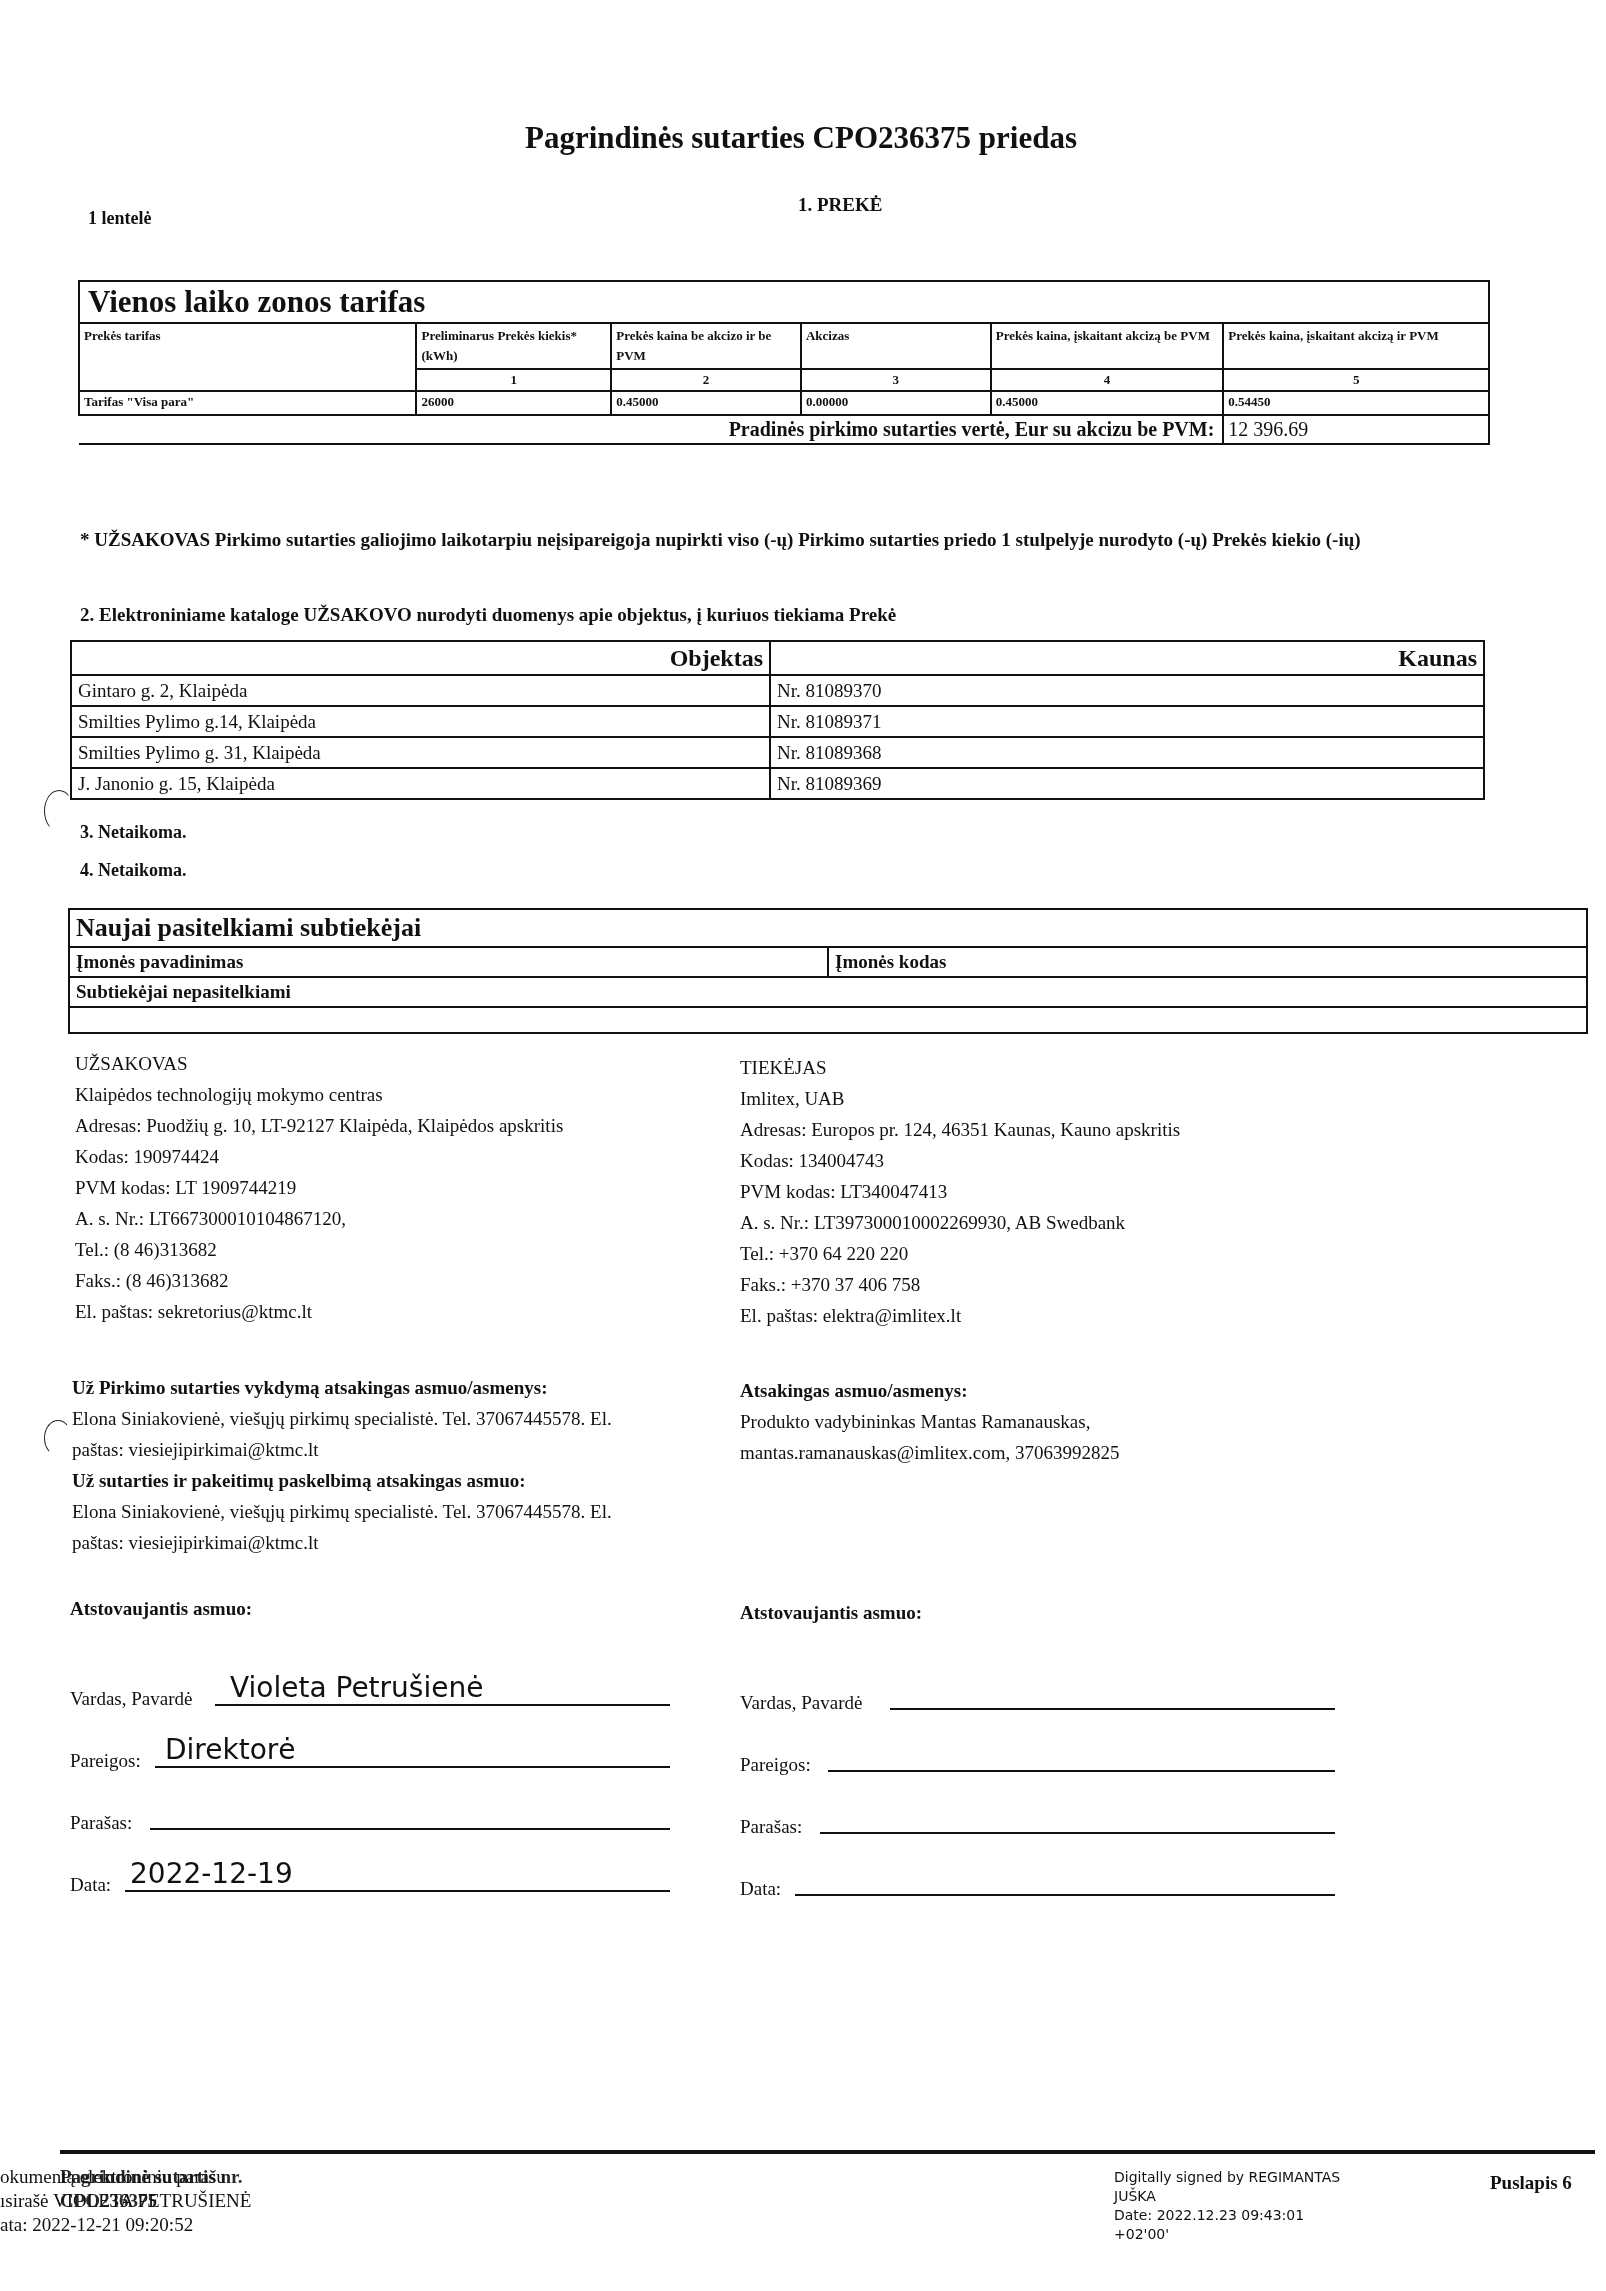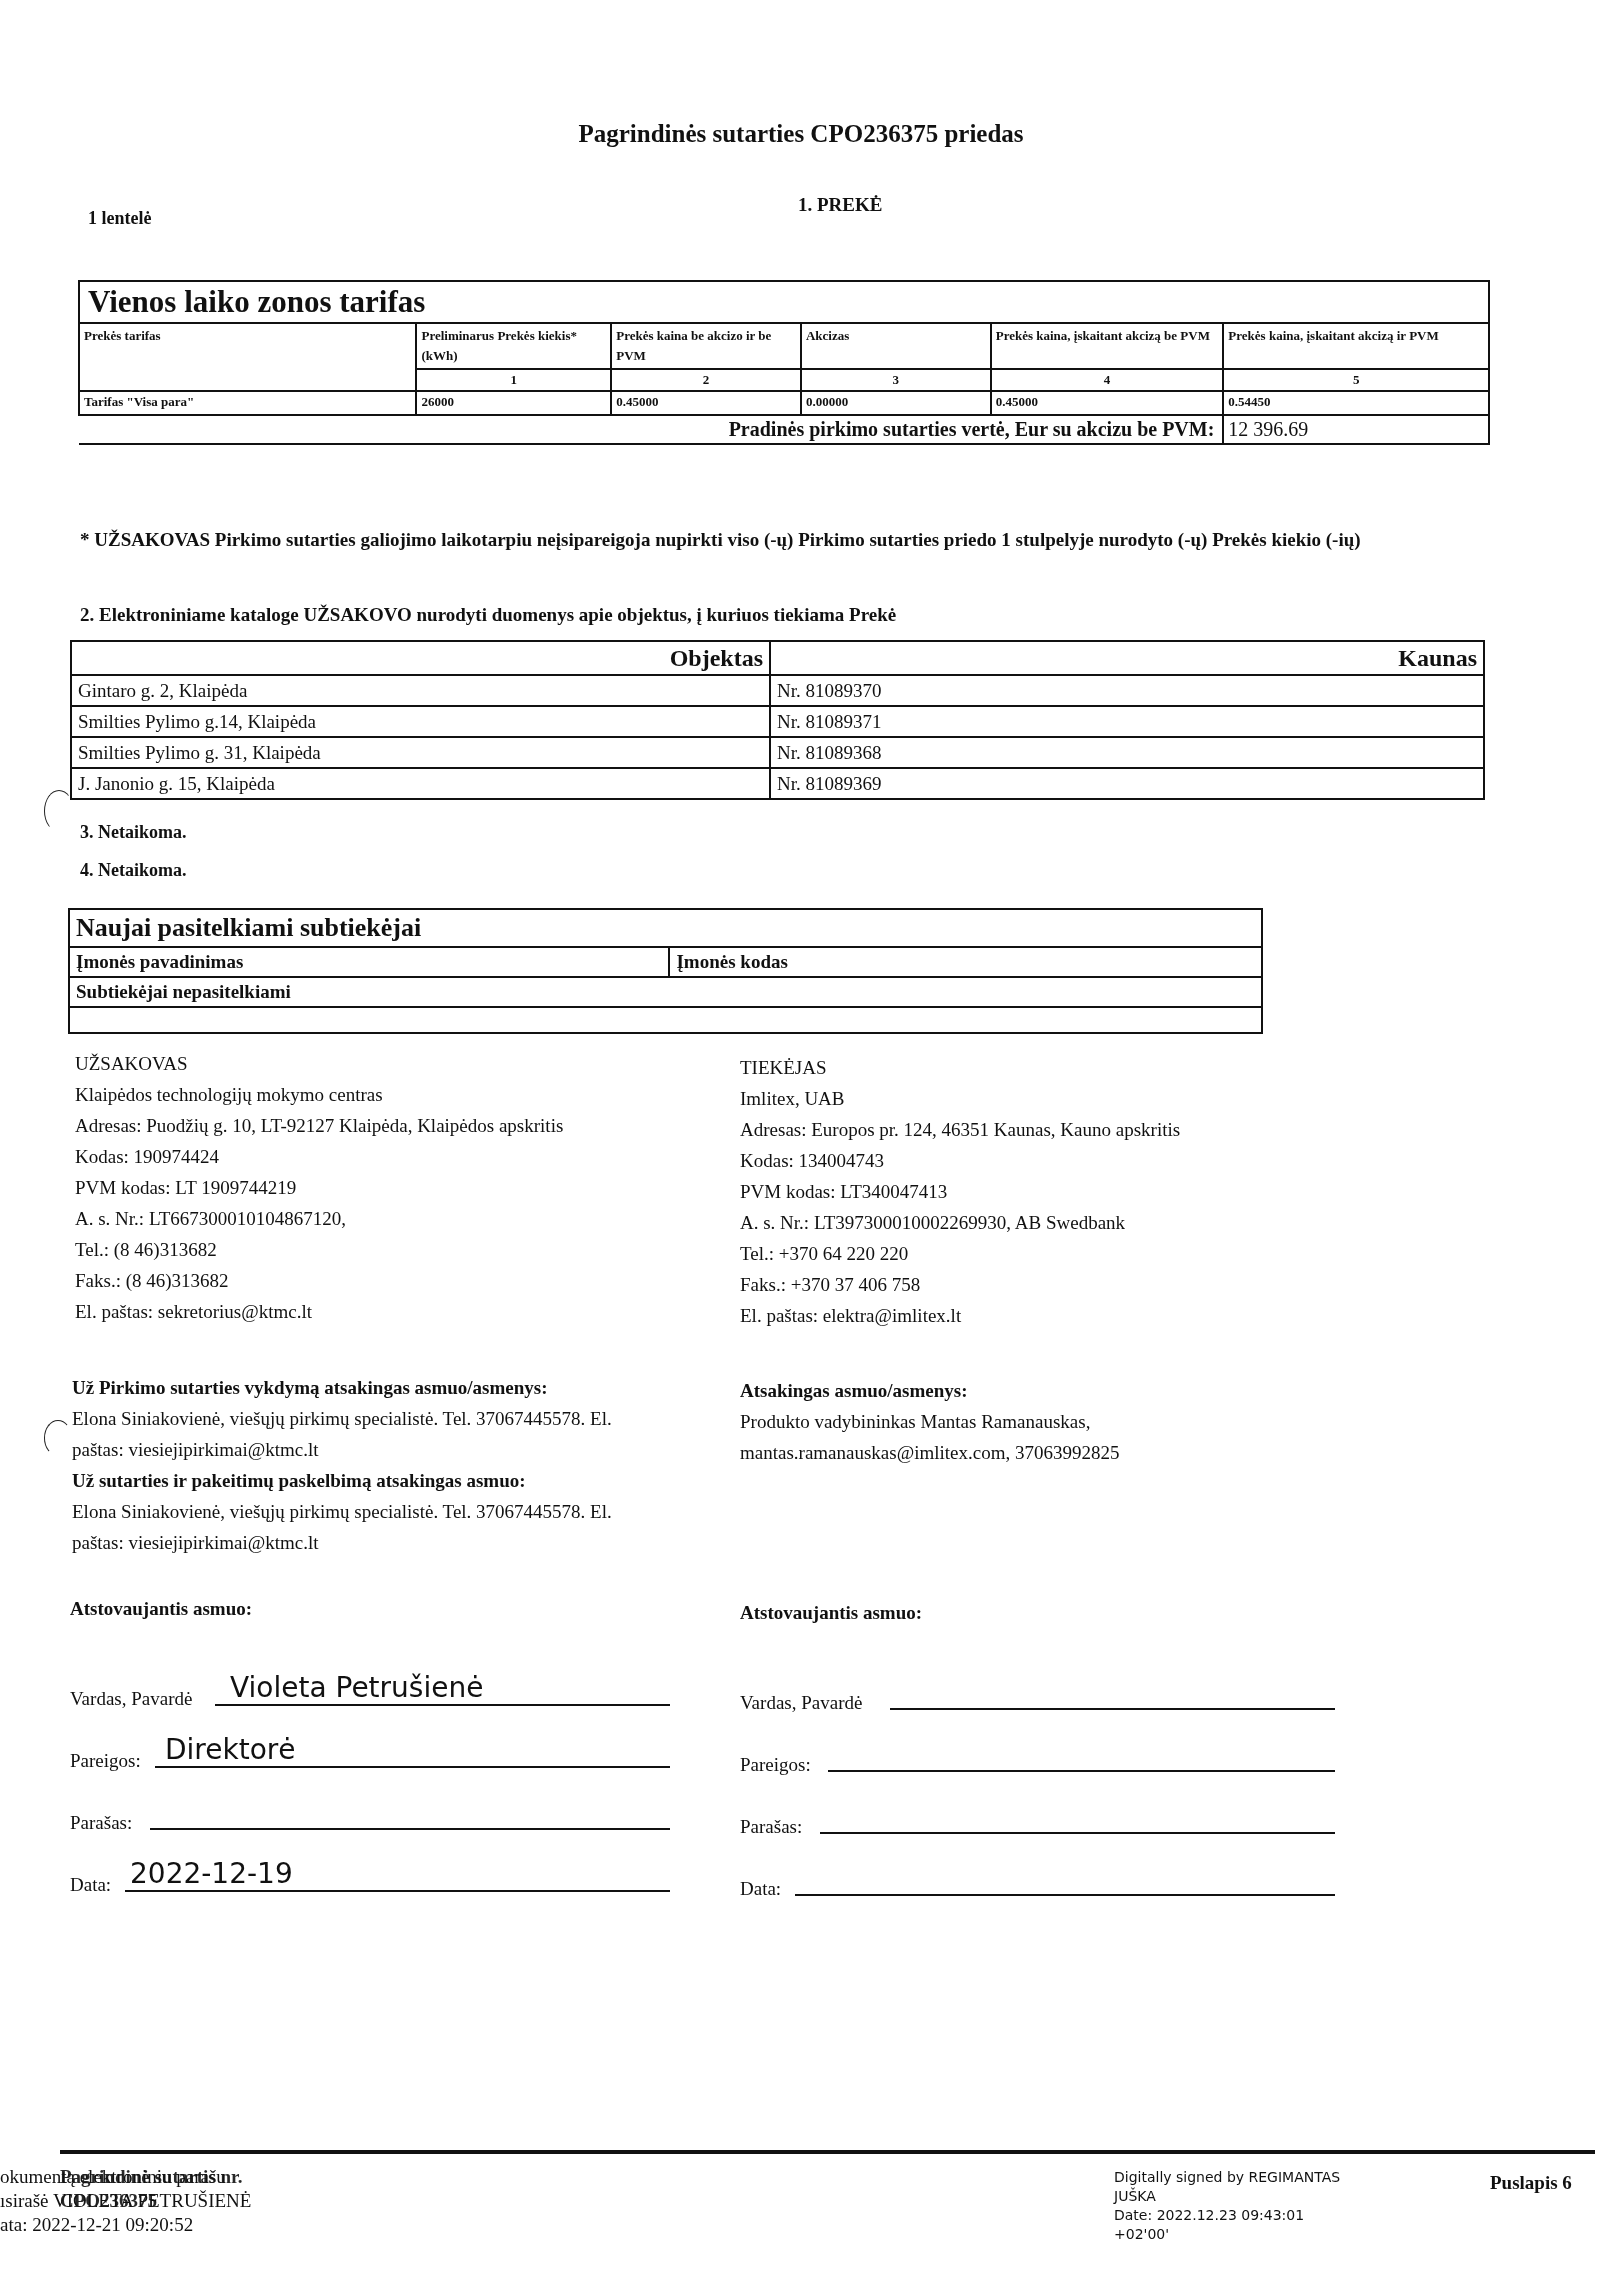--- a/index.html
+++ b/index.html
@@ -1,18 +1,18 @@
 <!DOCTYPE html>
 <html><head>
 <meta charset="utf-8">
 <style>
   html, body { margin:0; padding:0; background:#ffffff; }
   body { width:1606px; height:2291px; position:relative; overflow:hidden; color:#111; font-family:"Liberation Serif", serif; }
   .abs { position:absolute; }
-  .title { left:0; width:1522px; top:120px; text-align:center; font-size:25px; font-weight:bold; padding-left:80px; box-sizing:border-box; }
+  .title { left:0; width:1522px; top:120px; text-align:center; font-size:31px; font-weight:bold; padding-left:80px; box-sizing:border-box; }
   .lentele { left:88px; top:208px; font-size:18px; font-weight:bold; }
   .section1 { left:798px; top:194px; font-size:19px; font-weight:bold; }
 
   table { border-collapse:collapse; }
   .t1 { left:78px; top:280px; width:1412px; }
   .t1 td { border:2px solid #111; font-size:13px; font-weight:bold; padding:2px 4px; vertical-align:top; font-family:"Liberation Serif", serif; }
   .t1 .caption { font-size:31px; font-weight:bold; padding:2px 8px; height:34px; }
   .t1 .hdr td { height:40px; line-height:20px; }
   .t1 .num td { text-align:center; height:16px; font-size:13px; }
   .t1 .val td { height:18px; font-size:13px; }
@@ -21,21 +21,21 @@
 
   .footnote { left:80px; top:521px; width:1420px; font-size:19px; font-weight:bold; line-height:38px; }
   .sect2 { left:80px; top:604px; font-size:19px; font-weight:bold; }
 
   .t2 { left:70px; top:640px; width:1415px; }
   .t2 td { border:2px solid #111; font-size:19px; padding:1px 6px; height:27px; }
   .t2 .h td { font-size:24px; font-weight:bold; height:30px;text-align:right; }
 
   .na { left:80px; font-size:18px; font-weight:bold; }
 
-  .t3 { left:68px; top:908px; width:1195px; }
+  .t3 { left:68px; top:908px; width:1520px; }
   .t3 td { border:2px solid #111; font-size:19px; font-weight:bold; padding:1px 6px; height:26px; }
   .t3 .cap td { font-size:26px; height:34px; }
 
   .party { font-size:19px; line-height:31px; }
   .party div { white-space:nowrap; }
   .left-party { left:75px; top:1048px; }
   .right-party { left:740px; top:1052px; }
 
   .resp { font-size:19px; line-height:31px; }
   .resp .b { font-weight:bold; }

